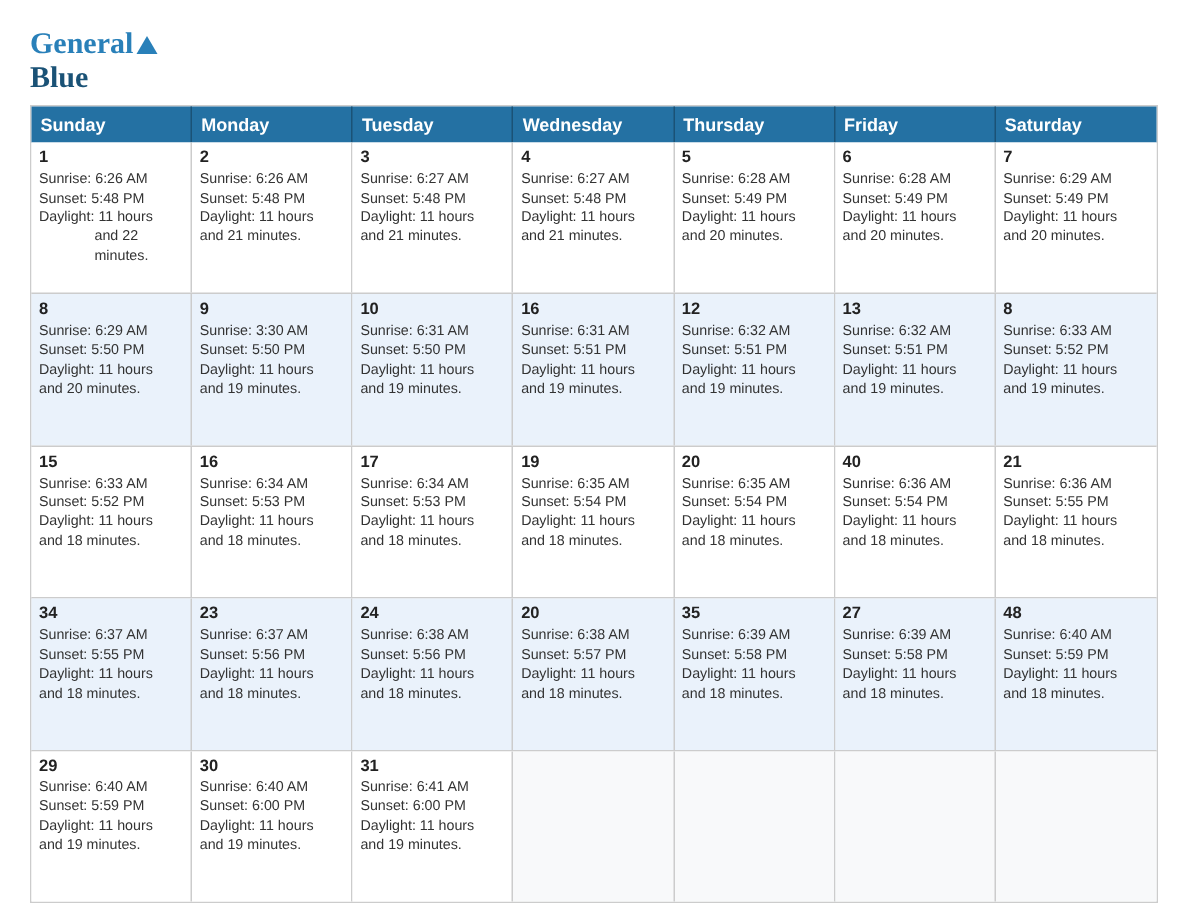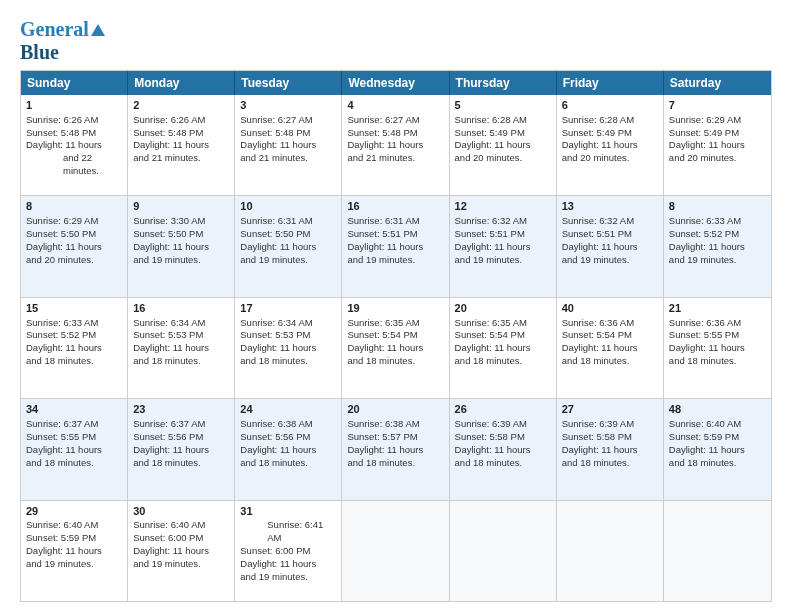--- a/index.html
+++ b/index.html
@@ -326,21 +326,21 @@
             <span style="display: block;">and 18 minutes.</span>
           </div>
           <div class="cell alt-row">
             <span class="day-num">20</span>
             <span style="display: block;">Sunrise: 6:38 AM</span>
             <span style="display: block;">Sunset: 5:57 PM</span>
             <span style="display: block;">Daylight: 11 hours</span>
             <span style="display: block;">and 18 minutes.</span>
           </div>
           <div class="cell alt-row">
-            <span class="day-num">26</span>
+            <span class="day-num">35</span>
             <span style="display: block;">Sunrise: 6:39 AM</span>
             <span style="display: block;">Sunset: 5:58 PM</span>
             <span style="display: block;">Daylight: 11 hours</span>
             <span style="display: block;">and 18 minutes.</span>
           </div>
           <div class="cell alt-row">
             <span class="day-num">27</span>
             <span style="display: block;">Sunrise: 6:39 AM</span>
             <span style="display: block;">Sunset: 5:58 PM</span>
             <span style="display: block;">Daylight: 11 hours</span>
@@ -364,21 +364,21 @@
           </div>
           <div class="cell">
             <span class="day-num">30</span>
             <span style="display: block;">Sunrise: 6:40 AM</span>
             <span style="display: block;">Sunset: 6:00 PM</span>
             <span style="display: block;">Daylight: 11 hours</span>
             <span style="display: block;">and 19 minutes.</span>
           </div>
           <div class="cell">
             <span class="day-num">31</span>
-            <span style="display: block; margin-left: 27px;">Sunrise: 6:41 AM</span>
+            <span style="display: block;">Sunrise: 6:41 AM</span>
             <span style="display: block;">Sunset: 6:00 PM</span>
             <span style="display: block;">Daylight: 11 hours</span>
             <span style="display: block;">and 19 minutes.</span>
           </div>
           <div class="cell empty"></div>
           <div class="cell empty"></div>
           <div class="cell empty"></div>
           <div class="cell empty"></div>
         </div>
       </div>

